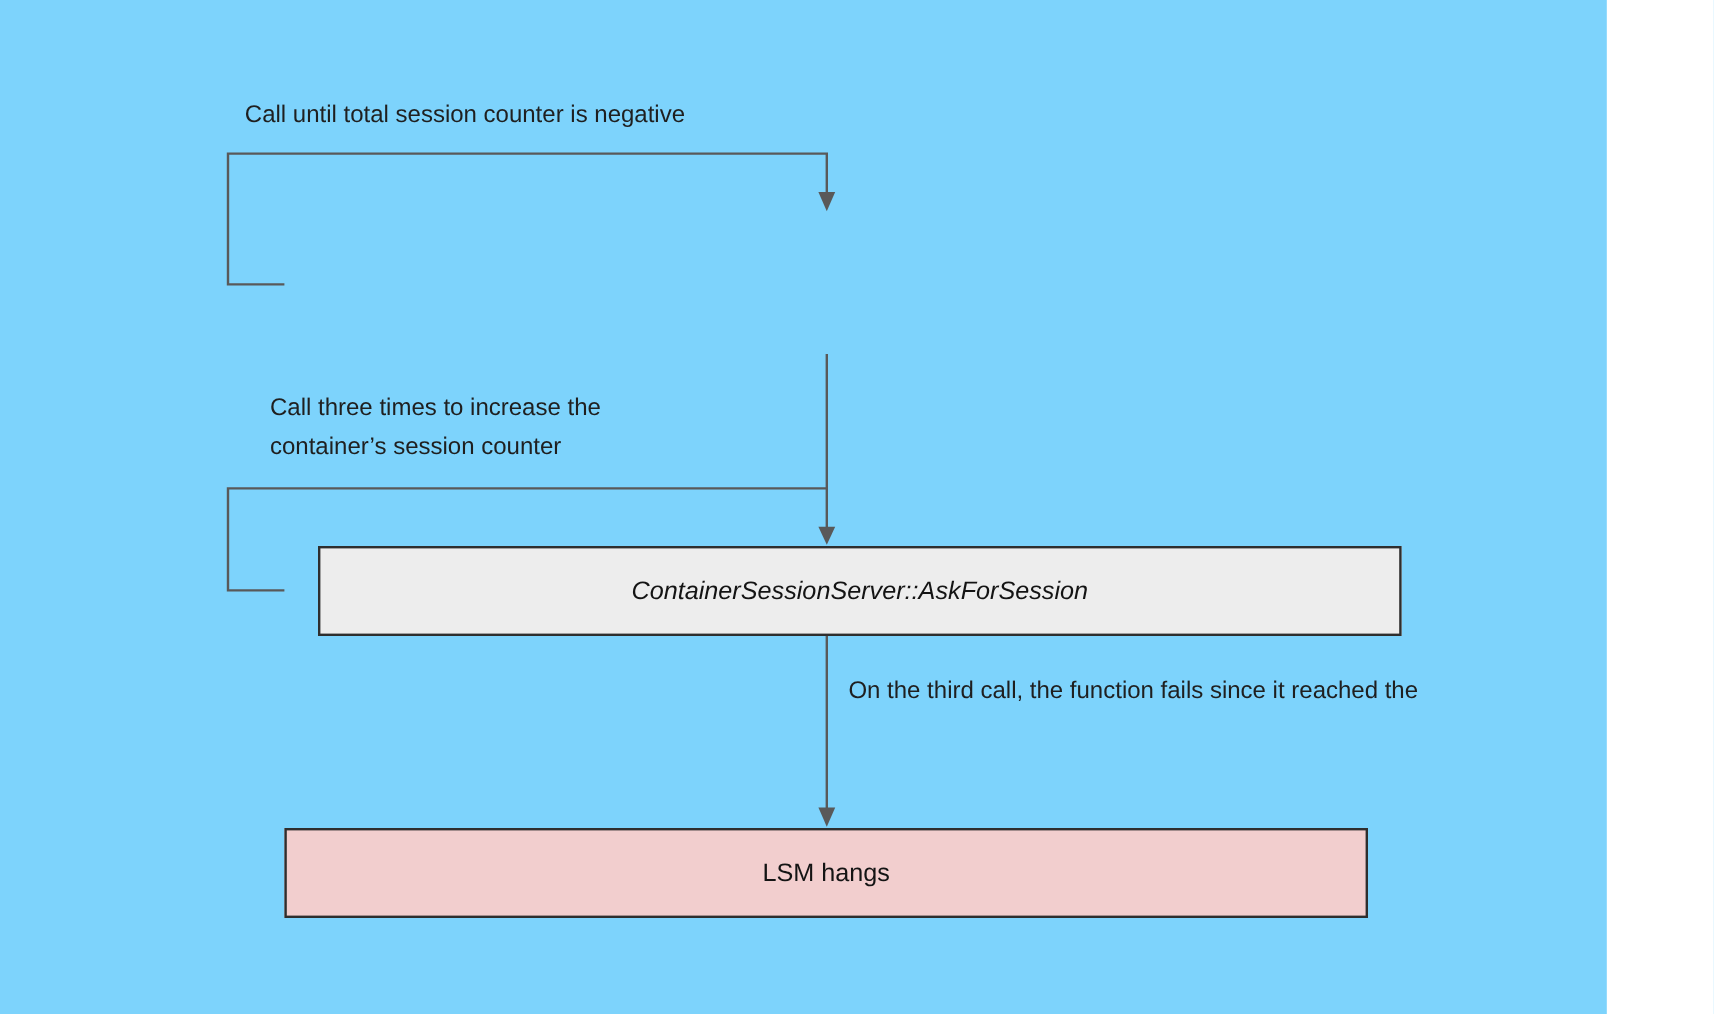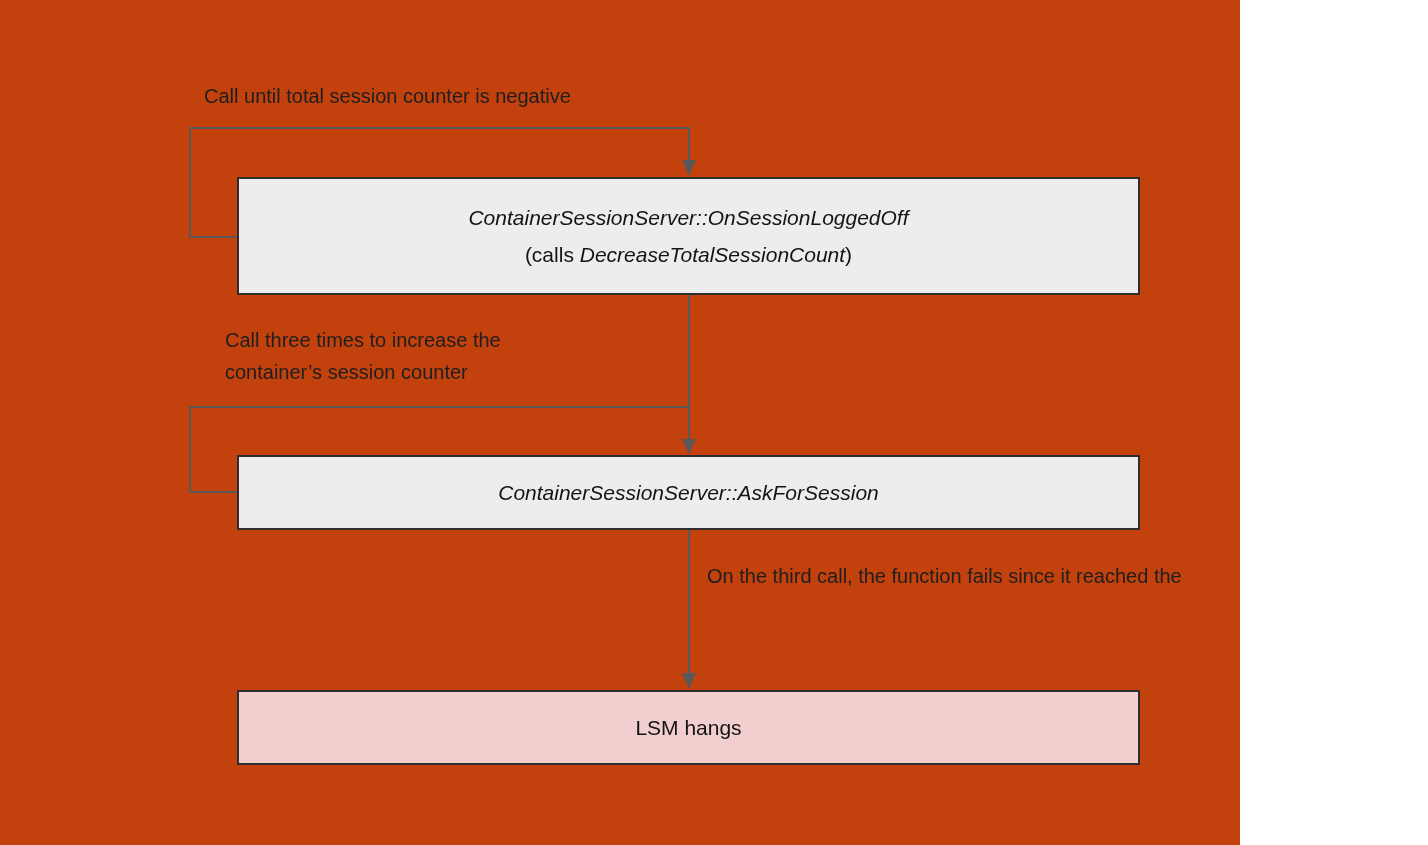--- a/index.html
+++ b/index.html
@@ -3,23 +3,23 @@
 <meta charset="utf-8">
 <style>
   html, body {
     margin: 0;
     padding: 0;
     background: #ffffff;
     font-family: "Liberation Sans", sans-serif;
   }
   .canvas {
     position: relative;
-    width: 1240px;
+    width: 1339px;
     height: 845px;
-    background: #c2410c;
+    background: #7dd3fc;
     overflow: hidden;
     color: #1a1a1a;
   }
   .connector-svg {
     position: absolute;
     left: 0;
     top: 0;
     width: 1428px;
     height: 845px;
     pointer-events: none;
@@ -34,21 +34,21 @@
     flex-direction: column;
     align-items: center;
     justify-content: center;
     text-align: center;
     font-size: 21px;
     color: #141414;
   }
   .node-gray { background: #ededed; }
   .node-pink { background: #f2cece; align-items: center; }
   #box1 { top: 177px; height: 118px; gap: 13px; }
-  #box2 { top: 455px; height: 75px; }
+  #box2 { top: 455px; height: 75px; margin-left: 28px; }
   #box3 { top: 690px; height: 75px; }
   .italic { font-style: italic; }
   .label {
     position: absolute;
     font-size: 20px;
     line-height: 32px;
     color: #1f1f1f;
     white-space: nowrap;
   }
   #loop1-label { left: 204px; top: 80px; }
@@ -74,24 +74,20 @@
     <polygon points="682,673 696,673 689,689" fill="#595959"></polygon>
   </svg>
 
   <div class="label" id="loop1-label">Call until total session counter is negative</div>
 
   <div class="label" id="loop2-label">
     <div>Call three times to increase the</div>
     <div>container’s session counter</div>
   </div>
 
-  <div class="node node-gray" id="box1">
-    <div class="italic">ContainerSessionServer::OnSessionLoggedOff</div>
-    <div><span>(calls </span><span class="italic">DecreaseTotalSessionCount</span><span>)</span></div>
-  </div>
 
   <div class="node node-gray" id="box2">
     <div class="italic">ContainerSessionServer::AskForSession</div>
   </div>
 
   <div class="label" id="fail-note">
     <div>On the third call, the function fails since it reached the</div>
   </div>
 
   <div class="node node-pink" id="box3">

